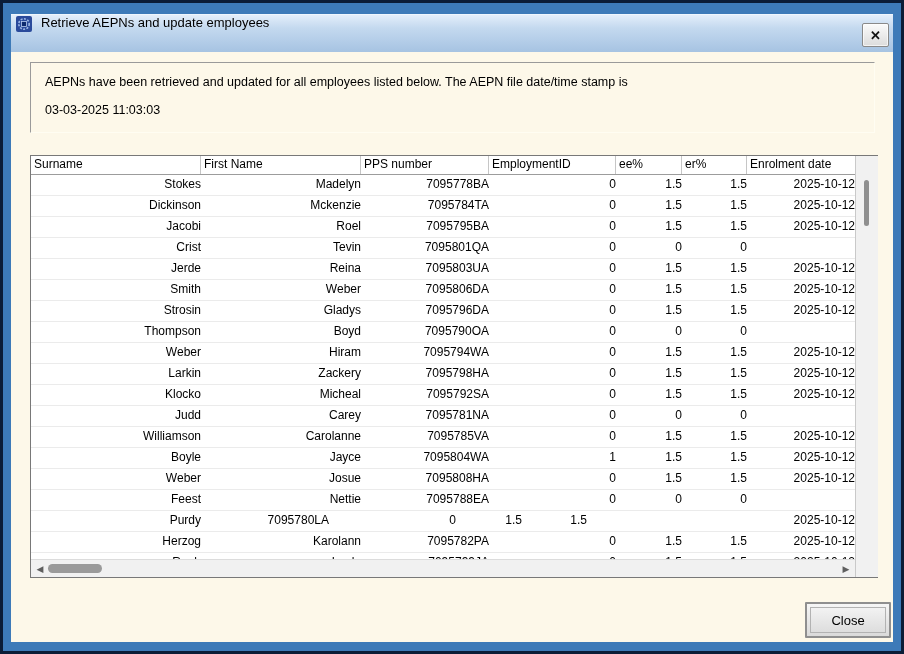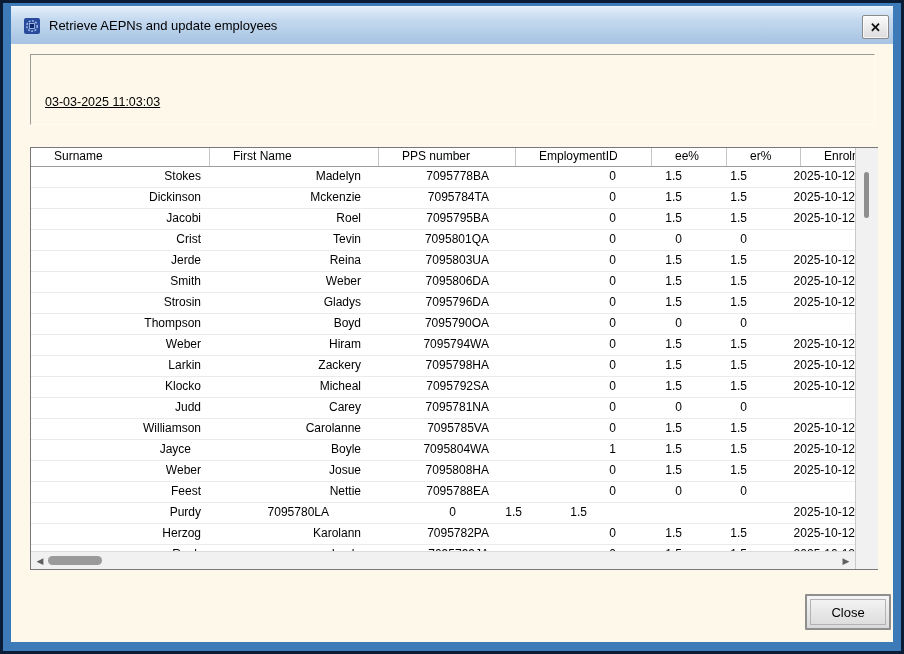--- a/index.html
+++ b/index.html
@@ -10,56 +10,57 @@
   }
   .outer { width:904px; height:654px; padding:3px; box-sizing:border-box; background:#0b1c36; }
   .frame {
     width:100%; height:100%; box-sizing:border-box;
     background:#3d7ab8; padding:3px 8px 9px 8px;
     display:flex; flex-direction:column;
   }
   .titlebar {
     height:38px; flex:0 0 38px; position:relative;
     background:linear-gradient(180deg,#e3eefa 0%,#c4d9ef 35%,#a6c3e2 100%);
-    display:flex; align-items:center; padding:0 12px; box-sizing:border-box;
+    display:flex; align-items:flex-start; padding:0 4px; box-sizing:border-box;
     border-top:1px solid #eef6fd;
+    margin-top:8px;
   }
   .app-icon { width:18px; height:18px; margin-right:8px; flex:0 0 18px; }
   .title-text { font-size:13px; color:#000; }
   .win-close {
     position:absolute; right:4px; top:8px; width:25px; height:22px;
     background:linear-gradient(180deg,#fbfbfb,#dcdcdc);
     border:1px solid #8a8a8a; border-radius:2px;
     font-size:13px; font-weight:bold; color:#111;
     display:flex; align-items:center; justify-content:center;
     box-shadow:0 0 0 1px #ffffffaa inset; cursor:default;
   }
   .content { flex:1; background:#fdf8e9; position:relative; }
 
   .message-panel {
     position:absolute; left:19px; top:10px; width:845px; height:71px; box-sizing:border-box;
     background:#fdf8e9;
     border:1px solid; border-color:#9a9a9a #fffdf2 #fffdf2 #9a9a9a;
     font-size:12.5px; color:#000;
   }
   .msg-line1 { position:absolute; left:14px; top:12px; white-space:nowrap; }
-  .msg-line2 { position:absolute; left:14px; top:40px;text-decoration:underline; }
+  .msg-line2 { position:absolute; left:14px; top:40px; }
 
   .table {
     position:absolute; left:19px; top:103px; width:848px; height:423px; box-sizing:border-box;
     background:#fff; border:1px solid #787878; display:flex;
   }
   .table-main { width:824px; flex:0 0 824px; display:flex; flex-direction:column; overflow:hidden; }
   .thead {
     display:flex; height:18px; flex:0 0 18px; background:#fff;
     border-bottom:1px solid #9c9c9c; font-size:12px; color:#000;
   }
   .th {
-    box-sizing:border-box; padding-left:14px; line-height:17px;
-    border-right:1px solid #c6c6c6; overflow:hidden; white-space:nowrap;margin-left:9px;
+    box-sizing:border-box; padding-left:3px; line-height:17px;
+    border-right:1px solid #c6c6c6; overflow:hidden; white-space:nowrap;
   }
   .tbody { flex:1; overflow:hidden;text-align:right; }
   .tr { display:flex; height:20px; border-bottom:1px solid #ebebeb; background:#fff; }
   .td {
     box-sizing:border-box; padding-left:3px; line-height:19px;
     font-size:12px; color:#000; overflow:hidden; white-space:nowrap;
   }
   .c0{width:170px;flex:0 0 170px}.c1{width:160px;flex:0 0 160px}
   .c2{width:128px;flex:0 0 128px}.c3{width:127px;flex:0 0 127px}
   .c4{width:66px;flex:0 0 66px}.c5{width:65px;flex:0 0 65px}
@@ -100,20 +101,21 @@
         <circle cx="9" cy="9" r="5.2" fill="none" stroke="#9db8e6" stroke-width="1.6" stroke-dasharray="2 1.4"></circle>
         <rect x="6.5" y="6.5" width="5" height="5" fill="#0d2a6e" stroke="#b9cdf0" stroke-width="0.8"></rect>
       </svg>
       <span class="title-text">Retrieve AEPNs and update employees</span>
       <div class="win-close">✕</div>
     </div>
 
     <div class="content">
 
       <div class="message-panel">
+        <div class="msg-line1">AEPNs have been retrieved and updated for all employees listed below. The AEPN file date/time stamp is</div>
         <div class="msg-line2">03-03-2025 11:03:03</div>
       </div>
 
       <div class="table">
         <div class="table-main">
           <div class="thead">
               <div class="th c0">Surname</div>
               <div class="th c1">First Name</div>
               <div class="th c2">PPS number</div>
               <div class="th c3">EmploymentID</div>
@@ -233,22 +235,22 @@
               <div class="tr">
                 <div class="td c0">Williamson</div>
                 <div class="td c1">Carolanne</div>
                 <div class="td c2">7095785VA</div>
                 <div class="td c3">0</div>
                 <div class="td c4">1.5</div>
                 <div class="td c5">1.5</div>
                 <div class="td c6">2025-10-12</div>
               </div>
               <div class="tr">
+                <div class="td c0">Boyle</div>
                 <div class="td c1">Jayce</div>
-                <div class="td c0">Boyle</div>
                 <div class="td c2">7095804WA</div>
                 <div class="td c3">1</div>
                 <div class="td c4">1.5</div>
                 <div class="td c5">1.5</div>
                 <div class="td c6">2025-10-12</div>
               </div>
               <div class="tr">
                 <div class="td c0">Weber</div>
                 <div class="td c1">Josue</div>
                 <div class="td c2">7095808HA</div>

